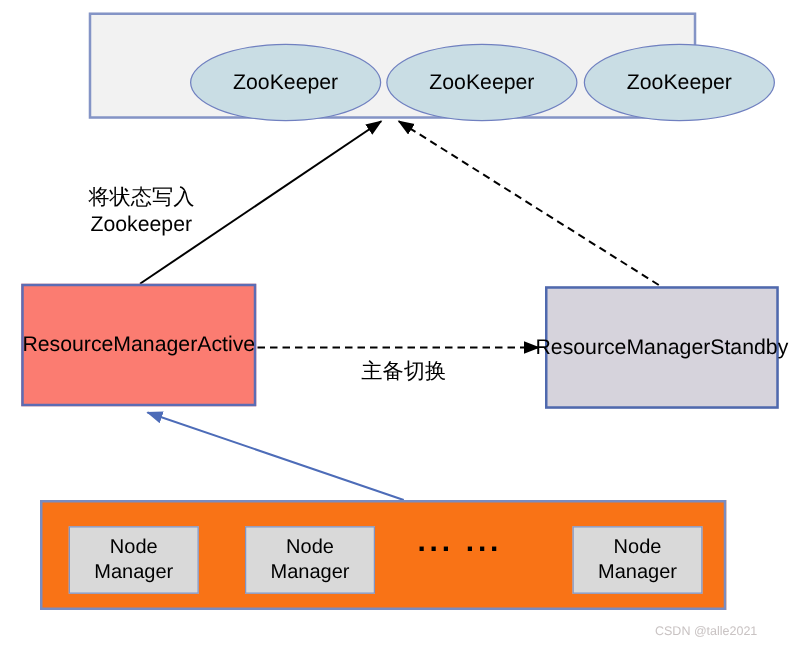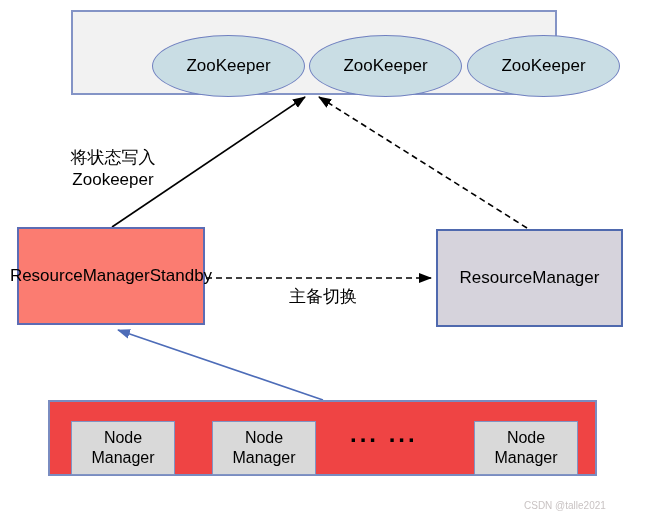--- a/index.html
+++ b/index.html
@@ -76,23 +76,23 @@
     text-align: center;
     line-height: 1.3;
     white-space: nowrap;
   }
   .write-state { left: 58px; top: 147px; width: 110px; }
   .failover   { left: 248px; top: 286px; width: 150px; }
 
   
   .nm-container {
     position: absolute;
-    left: 48px; top: 400px;
-    width: 549px; height: 76px;
-    background: #ef4444;
+    left: 32px; top: 400px;
+    width: 549px; height: 88px;
+    background: #f97316;
     border: 2px solid #7a8cc0;
   }
   .nm-box {
     position: absolute;
     top: 19px;
     width: 104px; height: 54px;
     background: #d9d9d9;
     border: 1.5px solid #8094c4;
     display: flex;
     flex-direction: column;
@@ -158,25 +158,26 @@
     </div>
   </div>
 
   <div class="free-label write-state">
     <div>将状态写入</div>
     <div>Zookeeper</div>
   </div>
 
   <div class="rm-box rm-active">
     <div>ResourceManager</div>
-    <div>Standby</div>
+    <div>Active</div>
   </div>
 
   <div class="rm-box rm-standby">
     <div>ResourceManager</div>
+    <div>Standby</div>
   </div>
 
   <div class="free-label failover">主备切换</div>
 
   <div class="nm-container">
     <div class="nm-box nm-b0">
       <div>Node</div>
       <div>Manager</div>
     </div>
     <div class="nm-box nm-b1">

